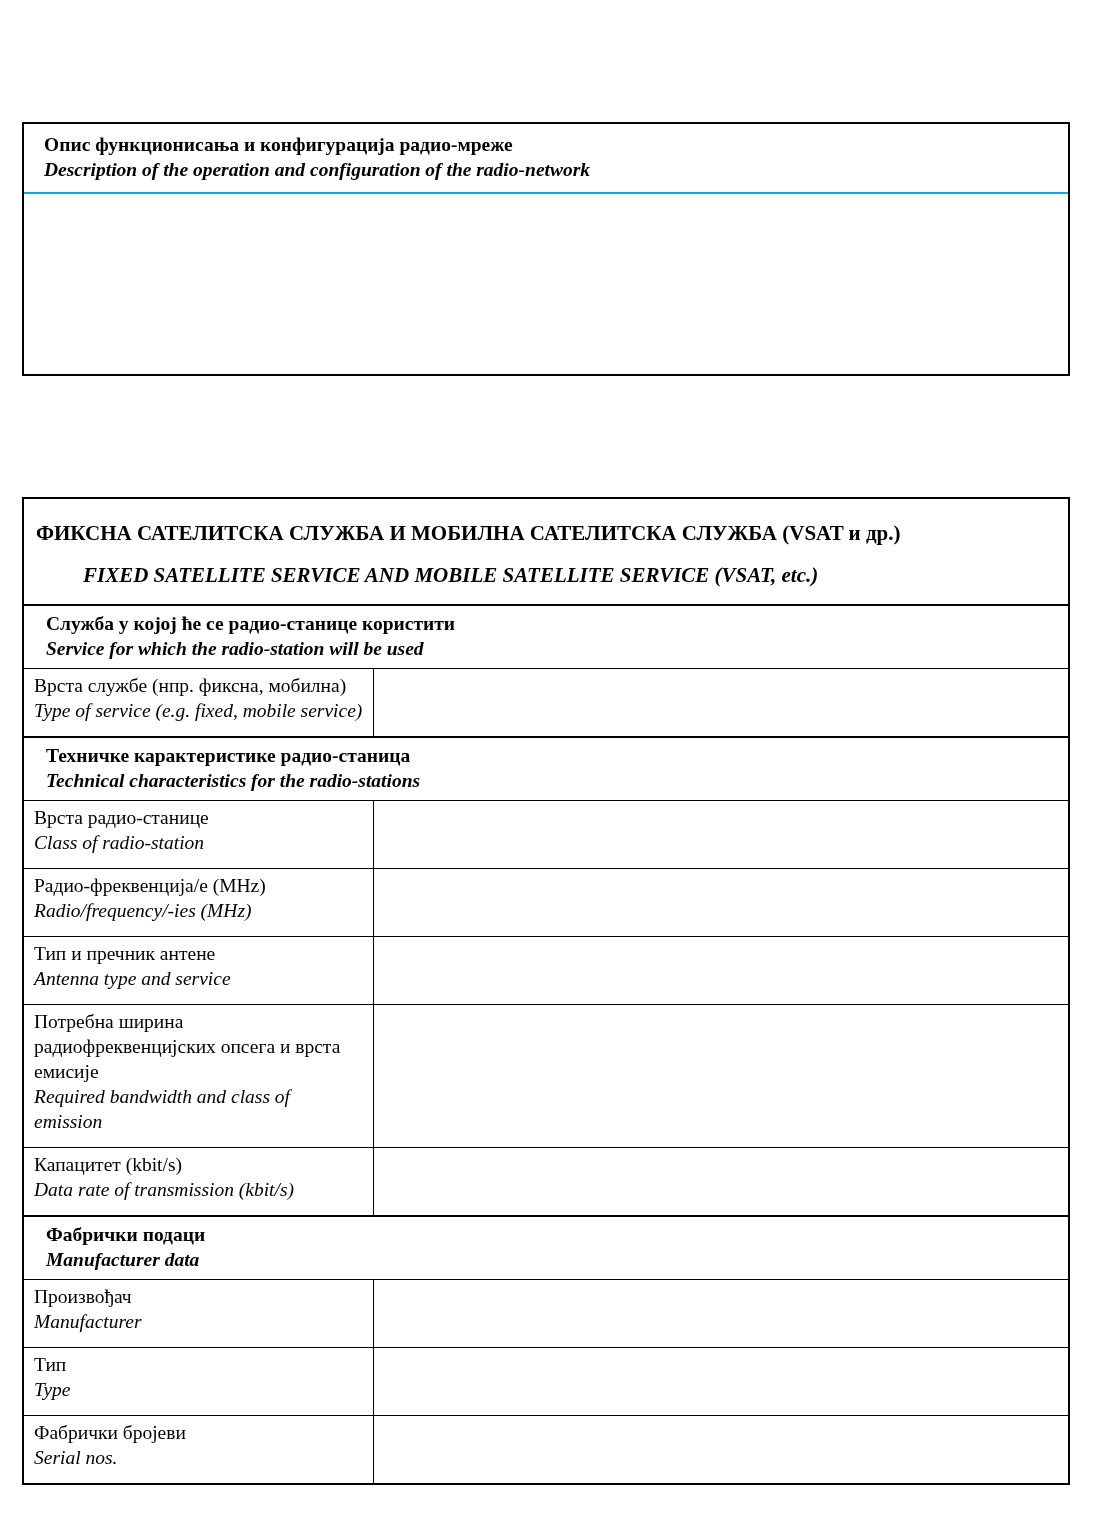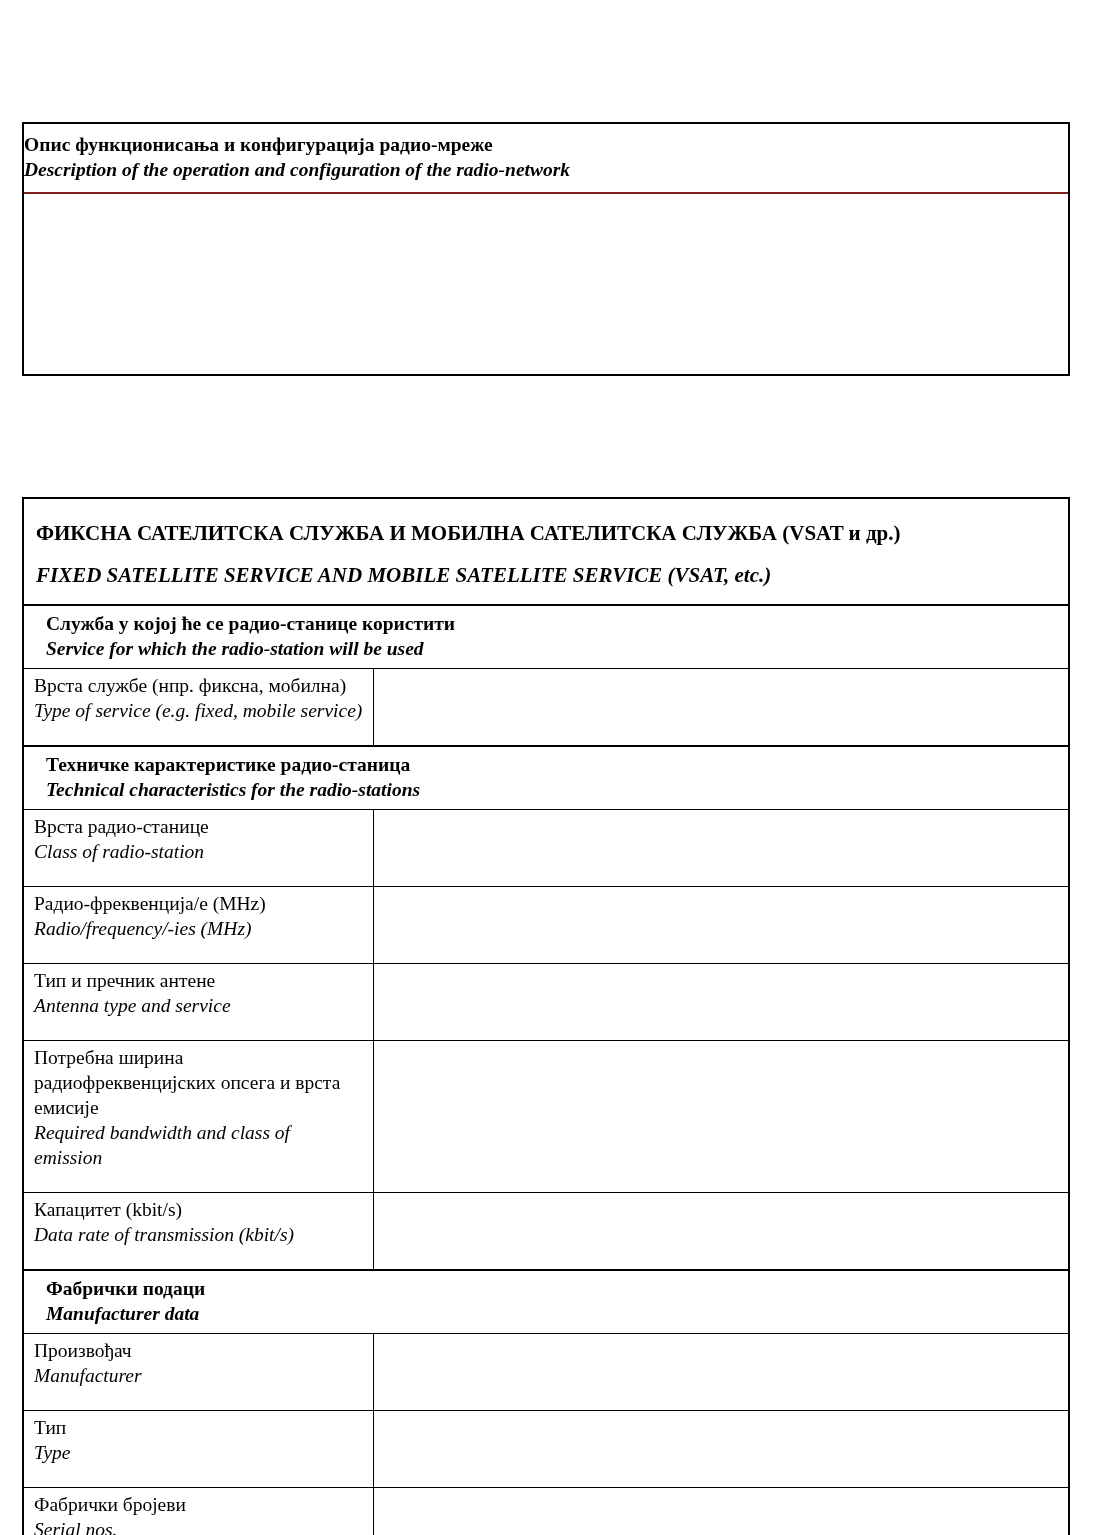--- a/index.html
+++ b/index.html
@@ -25,22 +25,22 @@
   
   .desc-block {
     position: absolute;
     left: 22px;
     top: 122px;
     width: 1048px;
     border: 2px solid #000;
     box-sizing: border-box;
   }
   .desc-head {
-    border-bottom: 2px solid #7f1d1d;
-    padding: 8px 12px 10px 0;
+    border-bottom: 2px solid #0ea5e9;
+    padding: 8px 12px 10px 20px;
     box-sizing: border-box;
   }
   .desc-body {
     height: 180px;
   }
 
   .lbl-sr {
     font-weight: bold;
     font-size: 19.5px;
     line-height: 25px;
@@ -60,21 +60,21 @@
     left: 22px;
     top: 497px;
     width: 1048px;
     border: 2px solid #000;
     border-collapse: collapse;
     box-sizing: border-box;
     table-layout: fixed;
   }
   .main-table td {
     border: 1px solid #000;
-    padding: 4px 10px 22px 10px;
+    padding: 4px 10px 13px 10px;
     vertical-align: top;
     box-sizing: border-box;
   }
   .col-label { width: 350px; }
   .col-value { width: 696px; }
 
   
   .title-row td {
     border-bottom: 2px solid #000;
     padding: 19px 12px 14px 12px;
@@ -83,20 +83,21 @@
     font-weight: bold;
     font-size: 21px;
     line-height: 30px;
   }
   .title-en {
     font-weight: bold;
     font-style: italic;
     font-size: 21px;
     line-height: 30px;
     margin-top: 12px;
+    margin-left: 47px;
   }
 
   .section-row td {
     border-top: 2px solid #000;
     border-bottom: 1px solid #000;
     padding: 5px 12px 7px 22px;
   }
   .section-sr {
     font-weight: bold;
     font-size: 19.5px;

